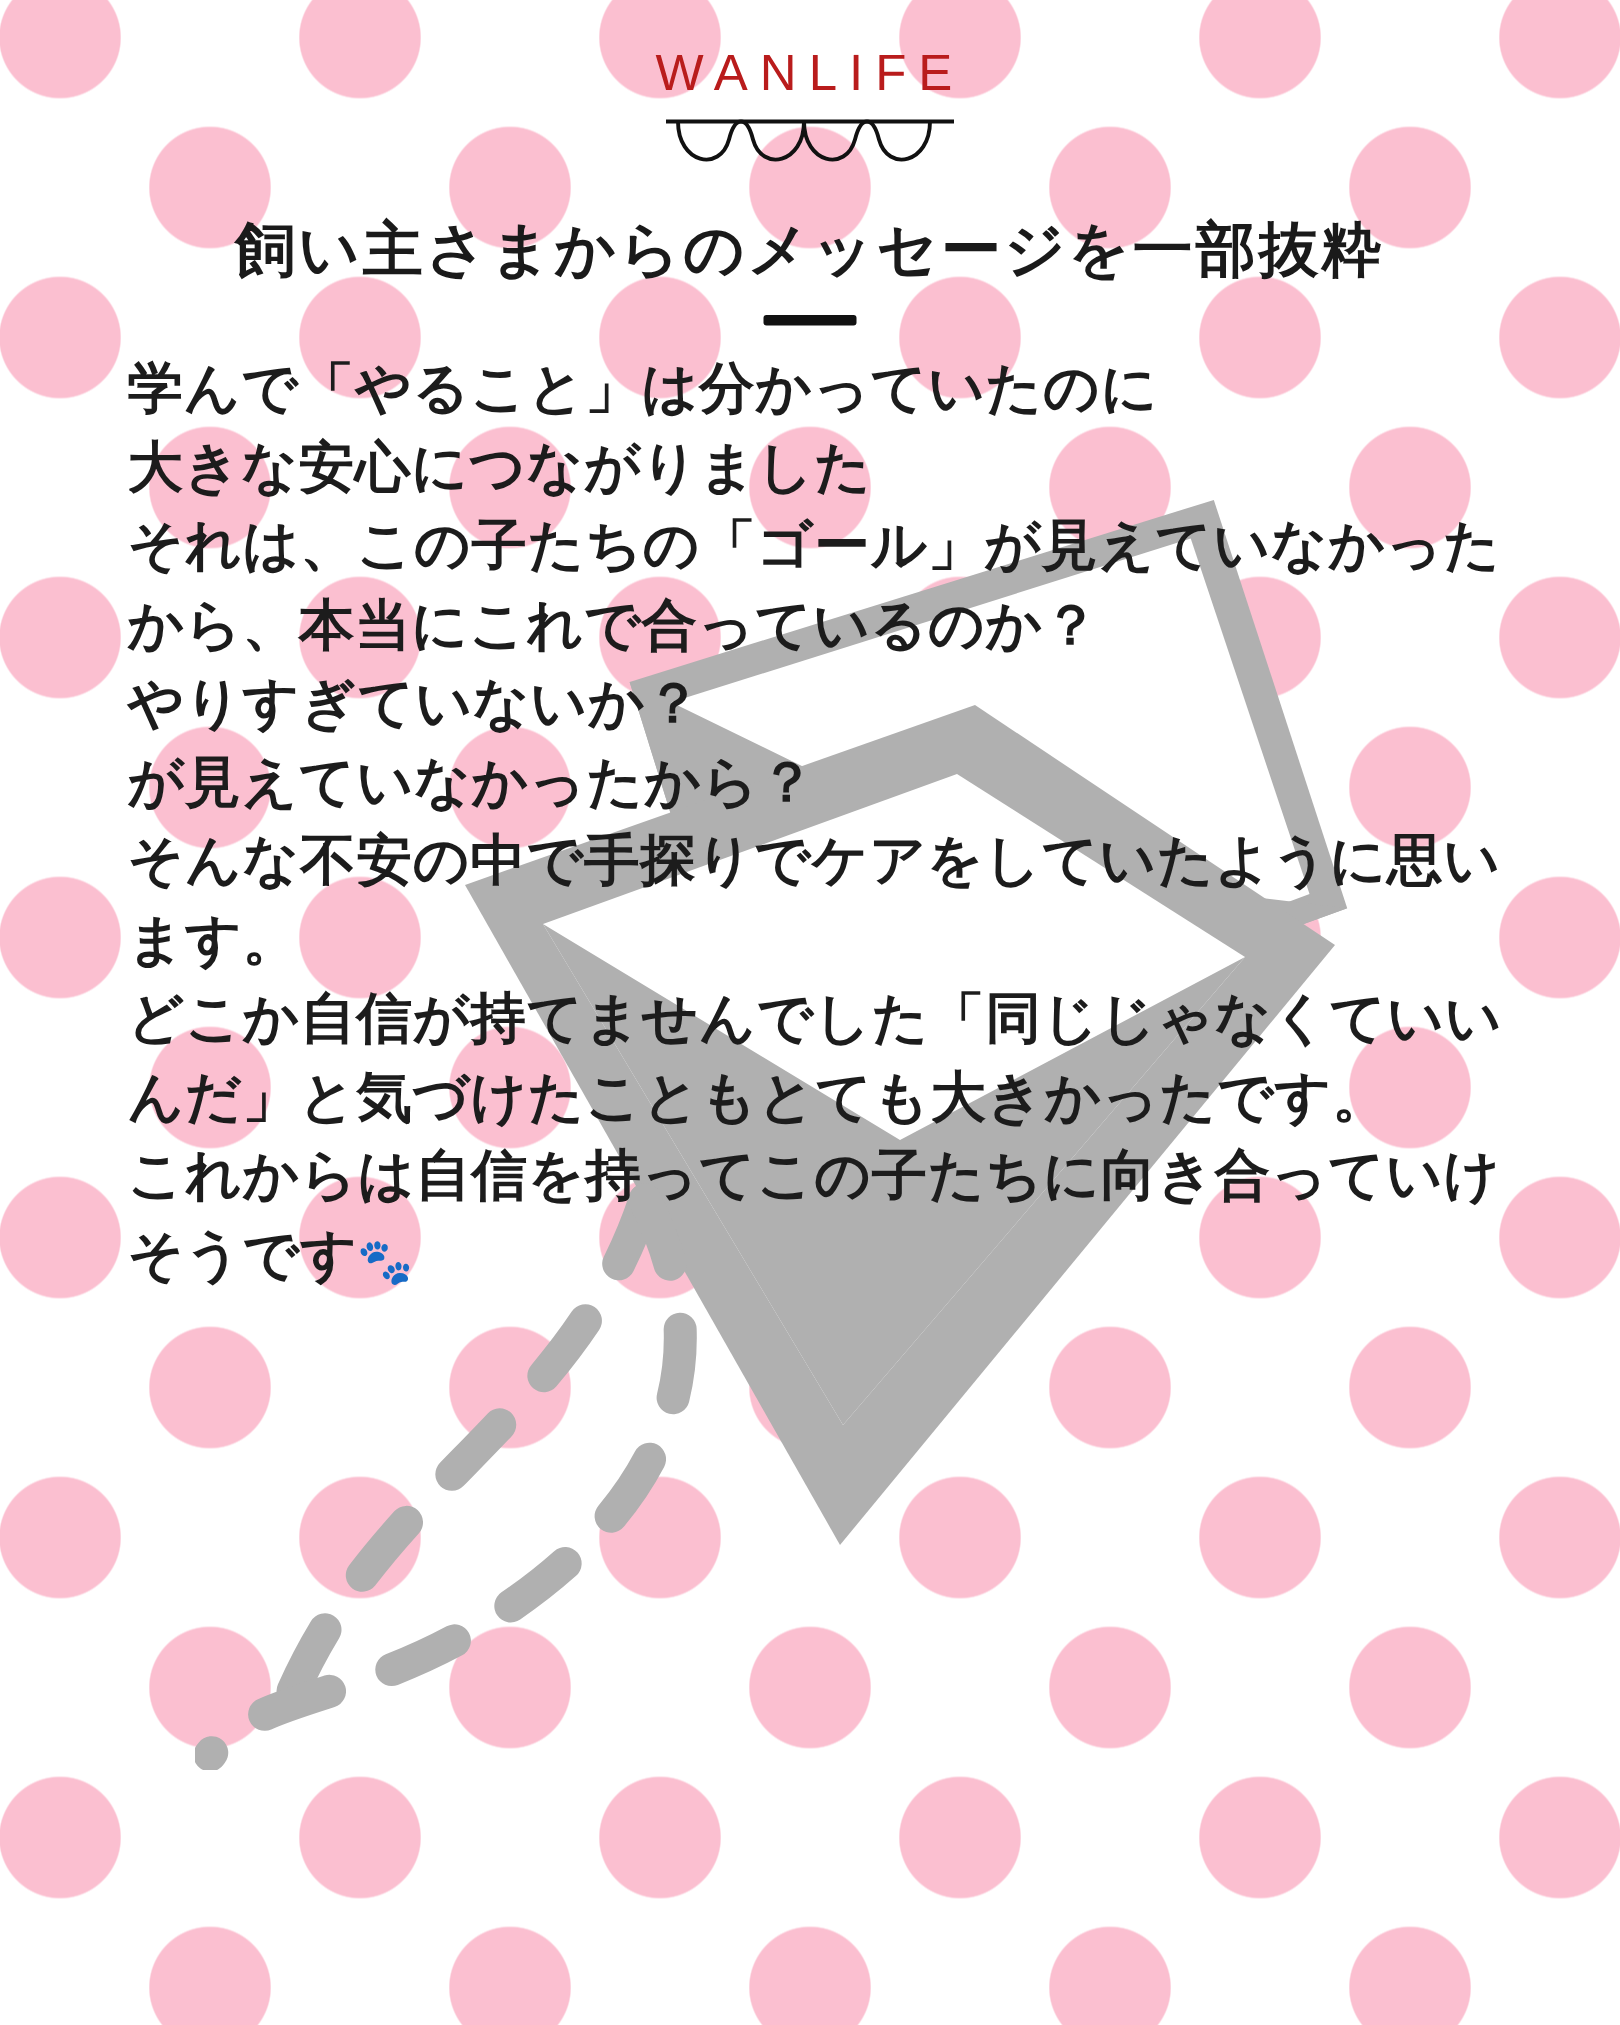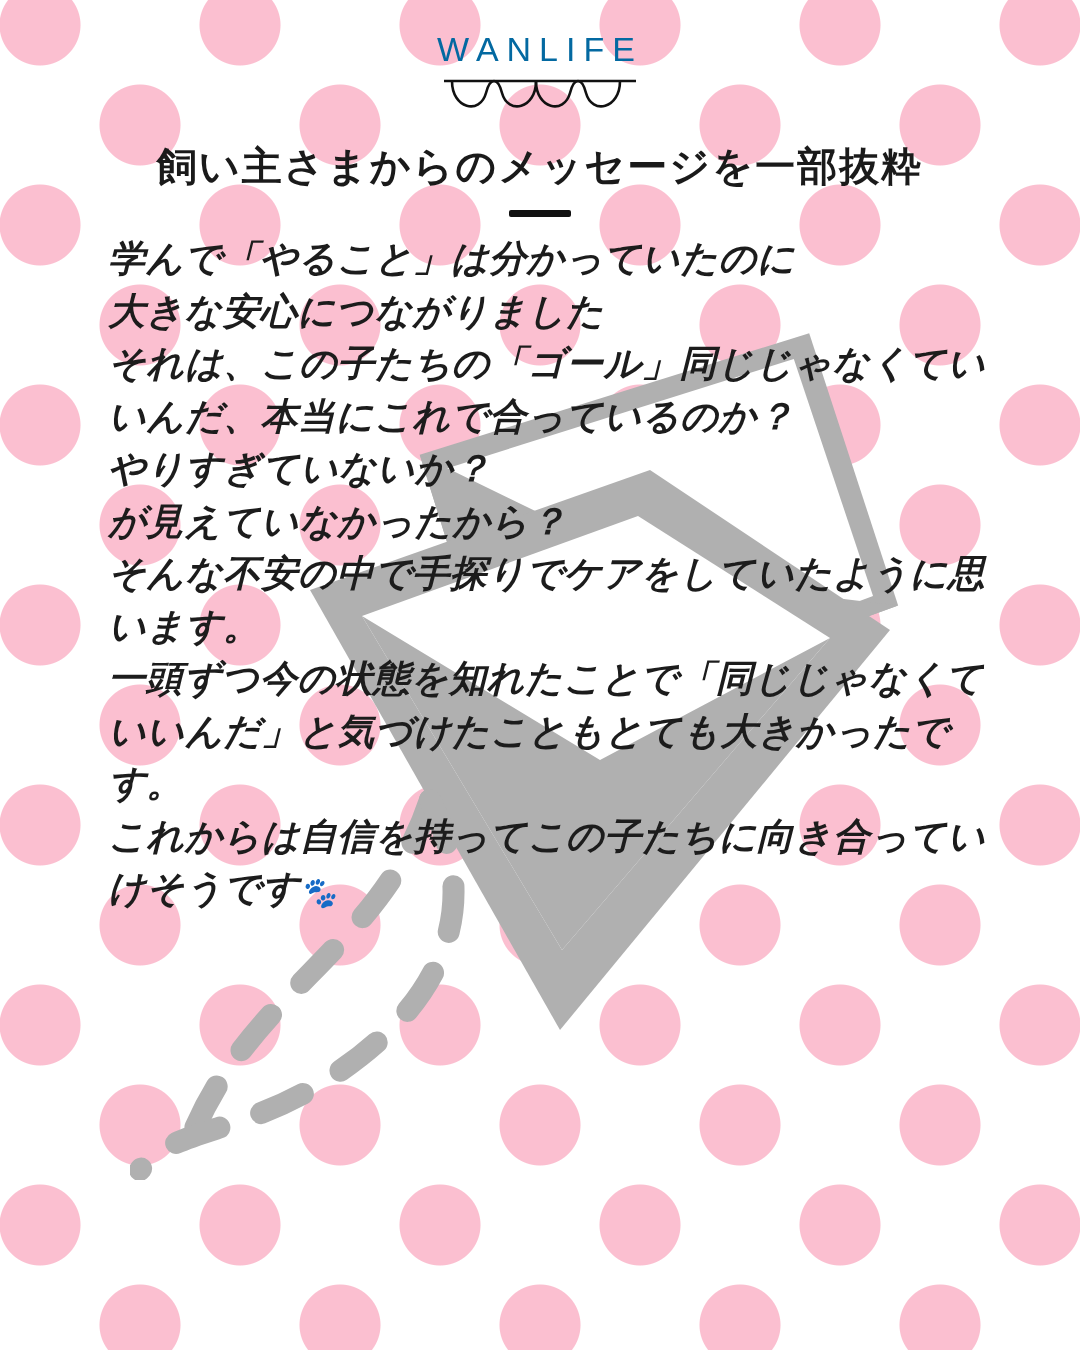--- a/index.html
+++ b/index.html
@@ -44,21 +44,21 @@
     position: relative;
     z-index: 5;
   }
   .brand {
     text-align: center;
     padding-top: 30px;
   }
   .brand-name {
     font-size: 34px;
     letter-spacing: 8px;
-    color: #0369a1;
+    color: #b91c1c;
     font-weight: 400;
   }
   .brand-flourish {
     margin-top: 6px;
     height: 46px;
     display: flex;
     justify-content: center;
     align-items: flex-start;
   }
   .headline {
@@ -71,27 +71,26 @@
     white-space: nowrap;
   }
   .rule {
     width: 62px;
     height: 7px;
     background: #111;
     margin: 16px auto 0;
     border-radius: 2px;
   }
   .body-text {
-    margin: 16px 60px 0 108px;
+    margin: 16px 60px 0 85px;
     font-size: 37px;
     line-height: 1.42;
     font-weight: bold;
     color: #1c1c1c;
     letter-spacing: 0.5px;
-    font-style: italic;
   }
   .body-text p {
     margin: 0;
     padding: 0;
   }
   .paw {
     font-size: 30px;
     vertical-align: -2px;
     color: #d6a7b4;
   }
@@ -142,21 +141,21 @@
         </svg>
       </div>
     </div>
 
     <div class="headline">飼い主さまからのメッセージを一部抜粋</div>
     <div class="rule"></div>
 
     <div class="body-text">
       <p>学んで「やること」は分かっていたのに</p>
       <p>大きな安心につながりました</p>
-      <p>それは、この子たちの「ゴール」同じじゃなくていいんだ、本当にこれで合っているのか？</p>
+      <p>それは、この子たちの「ゴール」が見えていなかったから、本当にこれで合っているのか？</p>
       <p>やりすぎていないか？</p>
       <p>が見えていなかったから？</p>
       <p>そんな不安の中で手探りでケアをしていたように思います。</p>
-      <p>一頭ずつ今の状態を知れたことで「同じじゃなくていいんだ」と気づけたこともとても大きかったです。</p>
+      <p>どこか自信が持てませんでした「同じじゃなくていいんだ」と気づけたこともとても大きかったです。</p>
       <p><span>これからは自信を持ってこの子たちに向き合っていけそうです</span><span class="paw">🐾</span></p>
     </div>
   </div>
 </div>
 
 </body></html>

